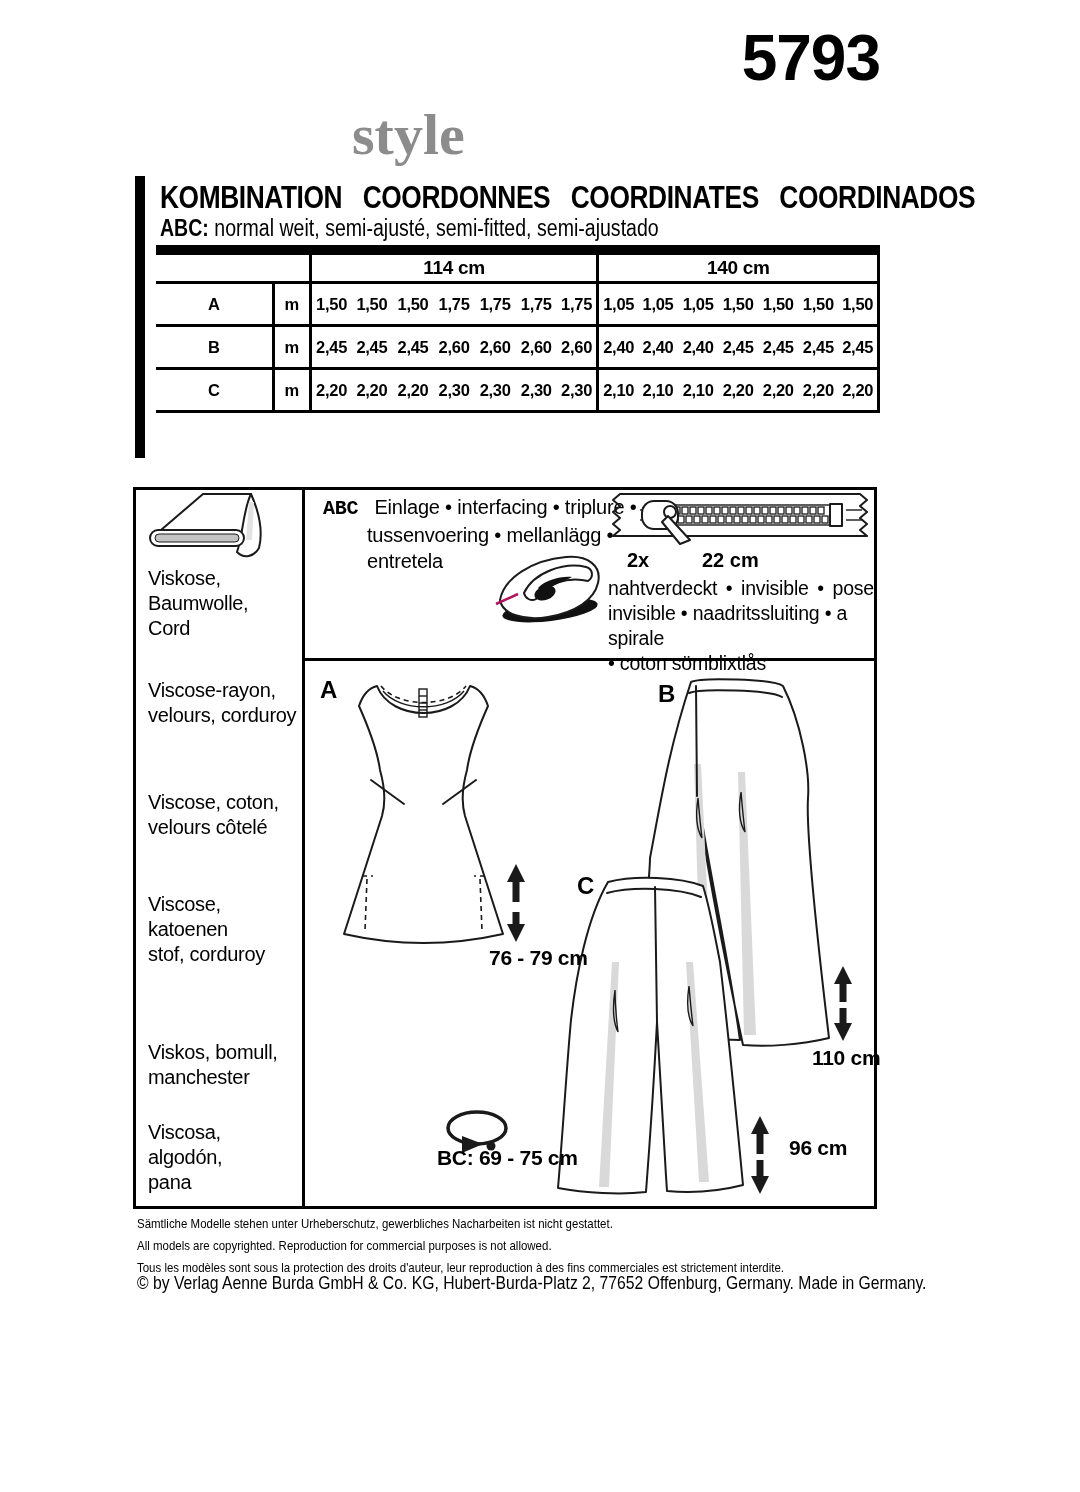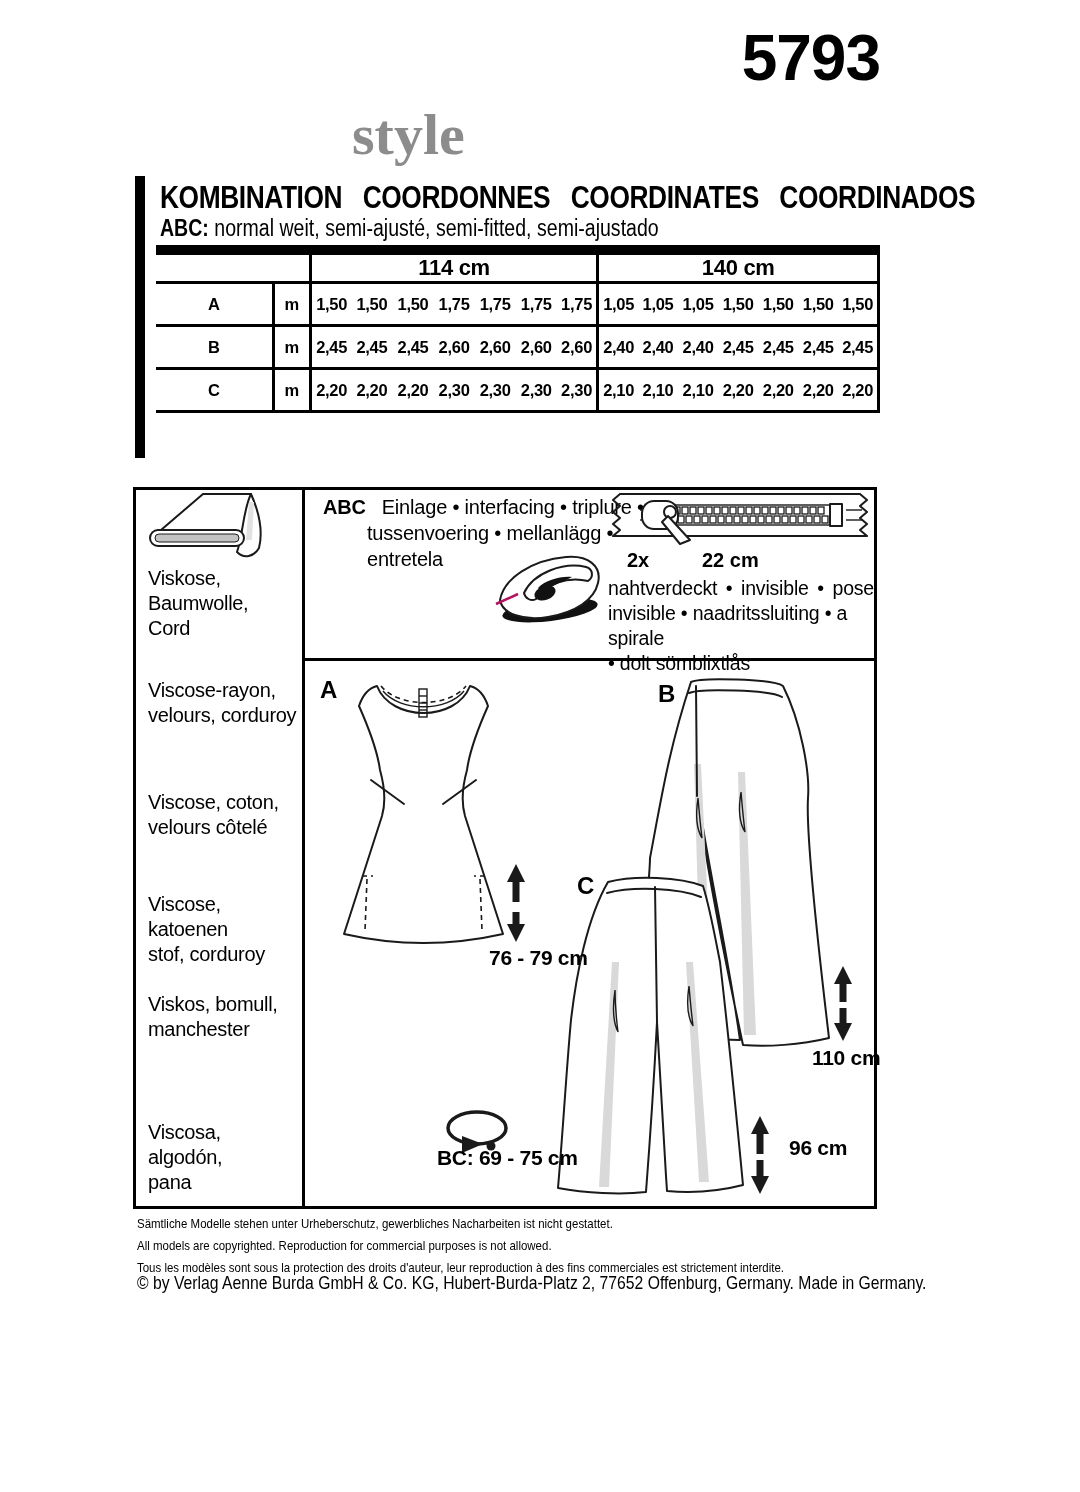--- a/index.html
+++ b/index.html
@@ -17,37 +17,37 @@
   .vbar{left:135px;top:176px;width:10px;height:282px;background:#000;}
   .mtitle{left:160px;top:180px;font-size:31px;font-weight:bold;letter-spacing:-0.5px;word-spacing:16px;}
   .subtitle{left:160px;top:215px;font-size:23px;}
   .subtitle b{font-weight:bold;}
 
   
   .ftable-wrap{left:156px;top:245px;}
   table.ft{border-collapse:collapse;table-layout:fixed;width:724px;border-top:10px solid #000;}
   table.ft td{font-weight:bold;text-align:center;vertical-align:middle;padding:0;font-size:16.5px;letter-spacing:-0.3px;}
   td.bl{border-left:3px solid #000;} td.br{border-right:3px solid #000;} td.bb{border-bottom:3px solid #000;}
-  tr.r1 td{height:26px;font-size:22px;}
+  tr.r1 td{height:26px;font-size:19px;}
   tr.r2 td{height:44px;font-size:17px;}
   tr.rx td{height:40px;}
   td.lbl{text-align:left;padding-left:6px;font-size:19px;}
   td.unit{text-align:right;padding-right:4px;font-size:17px;}
   td.sizehdr{text-align:left;padding-left:4px;font-size:16.5px;line-height:1.2;word-spacing:7px;letter-spacing:-0.3px;}
 
   
   .mainbox{left:133px;top:487px;width:738px;height:716px;border:3px solid #000;}
   .vdiv{left:302px;top:487px;width:3px;height:722px;background:#000;}
   .hdiv{left:305px;top:658px;width:572px;height:3px;background:#000;}
 
   .mat{left:148px;width:150px;font-size:20px;line-height:25px;white-space:pre-line;letter-spacing:-0.3px;}
 
   .abcblock{left:323px;top:494px;font-size:20px;line-height:26px;letter-spacing:-0.2px;}
   .abcblock .ind{margin-left:44px;}
-  .abcblock b{font-weight:bold;margin-right:16px;}
+  .abcblock b{font-weight:bold;margin-right:16px;font-family:Liberation Mono, monospace;}
 
   .zipqty{left:627px;top:549px;font-size:20px;font-weight:bold;}
   .ziplen{left:702px;top:549px;font-size:20px;font-weight:bold;}
   .zipdesc{left:608px;top:576px;width:266px;font-size:19.5px;line-height:25px;letter-spacing:-0.2px;}
   .zipdesc .just{text-align:justify;text-align-last:justify;}
 
   
   .gl{font-size:24px;font-weight:bold;}
   .meas{font-size:21px;font-weight:bold;letter-spacing:-0.3px;white-space:nowrap;}
 
@@ -161,21 +161,21 @@
   </svg>
 
   <div class="abs mat" style="top:566px">Viskose, Baumwolle,
 Cord</div>
   <div class="abs mat" style="top:678px">Viscose-rayon,
 velours, corduroy</div>
   <div class="abs mat" style="top:790px">Viscose, coton,
 velours côtelé</div>
   <div class="abs mat" style="top:892px">Viscose, katoenen
 stof, corduroy</div>
-  <div class="abs mat" style="top:992px">Viskos, bomull,
+  <div class="abs mat" style="top:1040px">Viskos, bomull,
 manchester</div>
   <div class="abs mat" style="top:1120px">Viscosa, algodón,
 pana</div>
 
   <div class="abs abcblock">
     <div><b>ABC</b><span>Einlage • interfacing • triplure •</span></div>
     <div class="ind">tussenvoering • mellanlägg •</div>
     <div class="ind">entretela</div>
   </div>
 
@@ -238,21 +238,21 @@
       <path class="fw" d="M62,28 L84,52 L74,56 L56,34 Z"></path>
     </g>
   </svg>
 
   <div class="abs zipqty">2x</div>
   <div class="abs ziplen">22 cm</div>
 
   <div class="abs zipdesc">
     <div class="just">nahtverdeckt • invisible • pose</div>
     <div>invisible • naadritssluiting • a spirale</div>
-    <div>• dolt sömblixtlås</div>
+    <div>• coton sömblixtlås</div>
   </div>
 
   <svg class="abs" style="left:488px;top:546px" width="122" height="84" viewBox="0 0 122 84">
     <ellipse cx="62" cy="64" rx="48" ry="11" transform="rotate(-7 62 64)" fill="#111"></ellipse>
     <path class="fw" d="M12,54 C16,32 44,14 78,11 C100,9 114,20 110,37 C106,54 88,66 60,71 C36,75 14,68 12,54 Z"></path>
     <path class="fw" d="M36,47 C46,26 76,16 98,21 C105,23 106,31 100,35 C80,30 56,38 48,53 C43,56 37,52 36,47 Z"></path>
     <path d="M50,42 C58,34 72,30 84,31 C74,36 60,41 55,48 Z" fill="#111"></path>
     <ellipse cx="57" cy="47" rx="11" ry="7" transform="rotate(-20 57 47)" fill="#111"></ellipse>
     <line x1="8" y1="58" x2="30" y2="48" stroke="#B4135D" stroke-width="2.5"></line>
   </svg>

